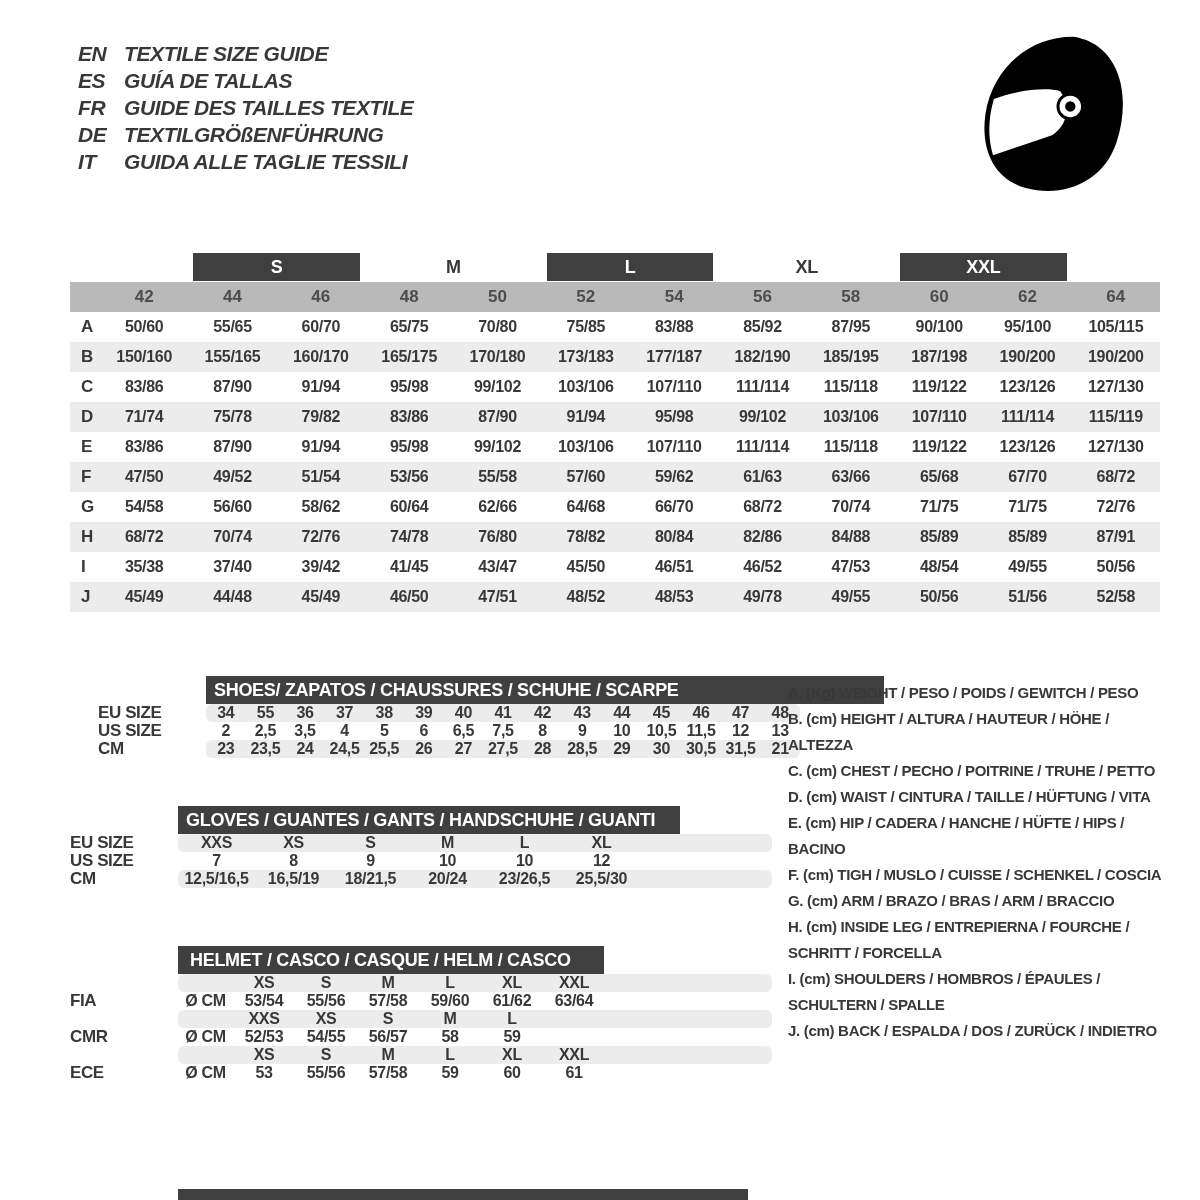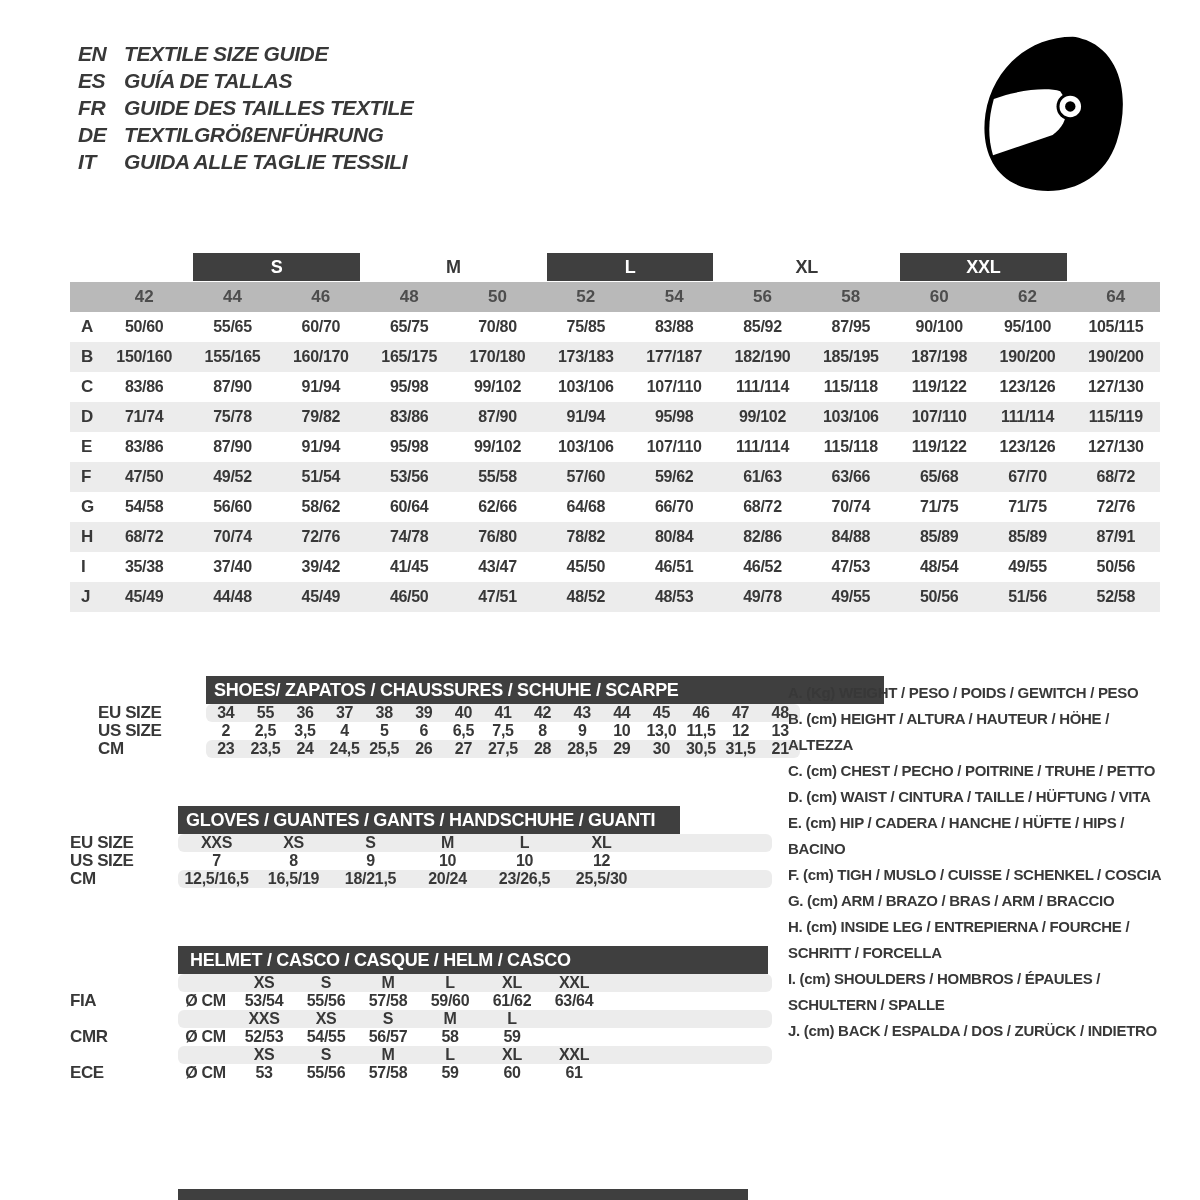--- a/index.html
+++ b/index.html
@@ -34,21 +34,21 @@
   .srow { display:flex; height:18px; }
   .slabel { width:108px; font-size:17px; display:flex; align-items:center; letter-spacing:-0.4px; }
   .scells { width:594px; display:grid; align-items:center; text-align:center; font-size:16px;
             letter-spacing:-0.3px; white-space:nowrap; }
   .scells.stripe { background:#ececec;border-radius:6px; }
   .shoes-cells  { grid-template-columns:repeat(15,1fr); }
   .gloves-cells { grid-template-columns:repeat(6,77px) 1fr; }
   .helmet-cells { grid-template-columns:55px repeat(6,62px) 1fr; }
   .bar.shoes-bar  { width:678px; }  
   .bar.gloves-bar { width:502px; }  
-  .bar.helmet-bar { width:590px;padding-left:12px; }  
+  .bar.helmet-bar { width:426px;padding-left:12px; }  
 
   
   .legend { position:absolute; left:788px; top:680px; width:374px; font-weight:700; font-size:15px;
             line-height:26px; letter-spacing:-0.3px; }
 
   
   .bottom-bar { position:absolute; left:178px; top:1189px; width:570px; height:11px; background:#3f3f3f; }
 </style>
 </head>
 <body>
@@ -296,21 +296,21 @@
             <div>2,5</div>
             <div>3,5</div>
             <div>4</div>
             <div>5</div>
             <div>6</div>
             <div>6,5</div>
             <div>7,5</div>
             <div>8</div>
             <div>9</div>
             <div>10</div>
-            <div>13,0</div>
+            <div>10,5</div>
             <div>11,5</div>
             <div>12</div>
             <div>13</div>
           </div>
         </div>
         <div class="srow">
           <div class="slabel">CM</div>
           <div class="scells shoes-cells stripe">
             <div>23</div>
             <div>23,5</div>

